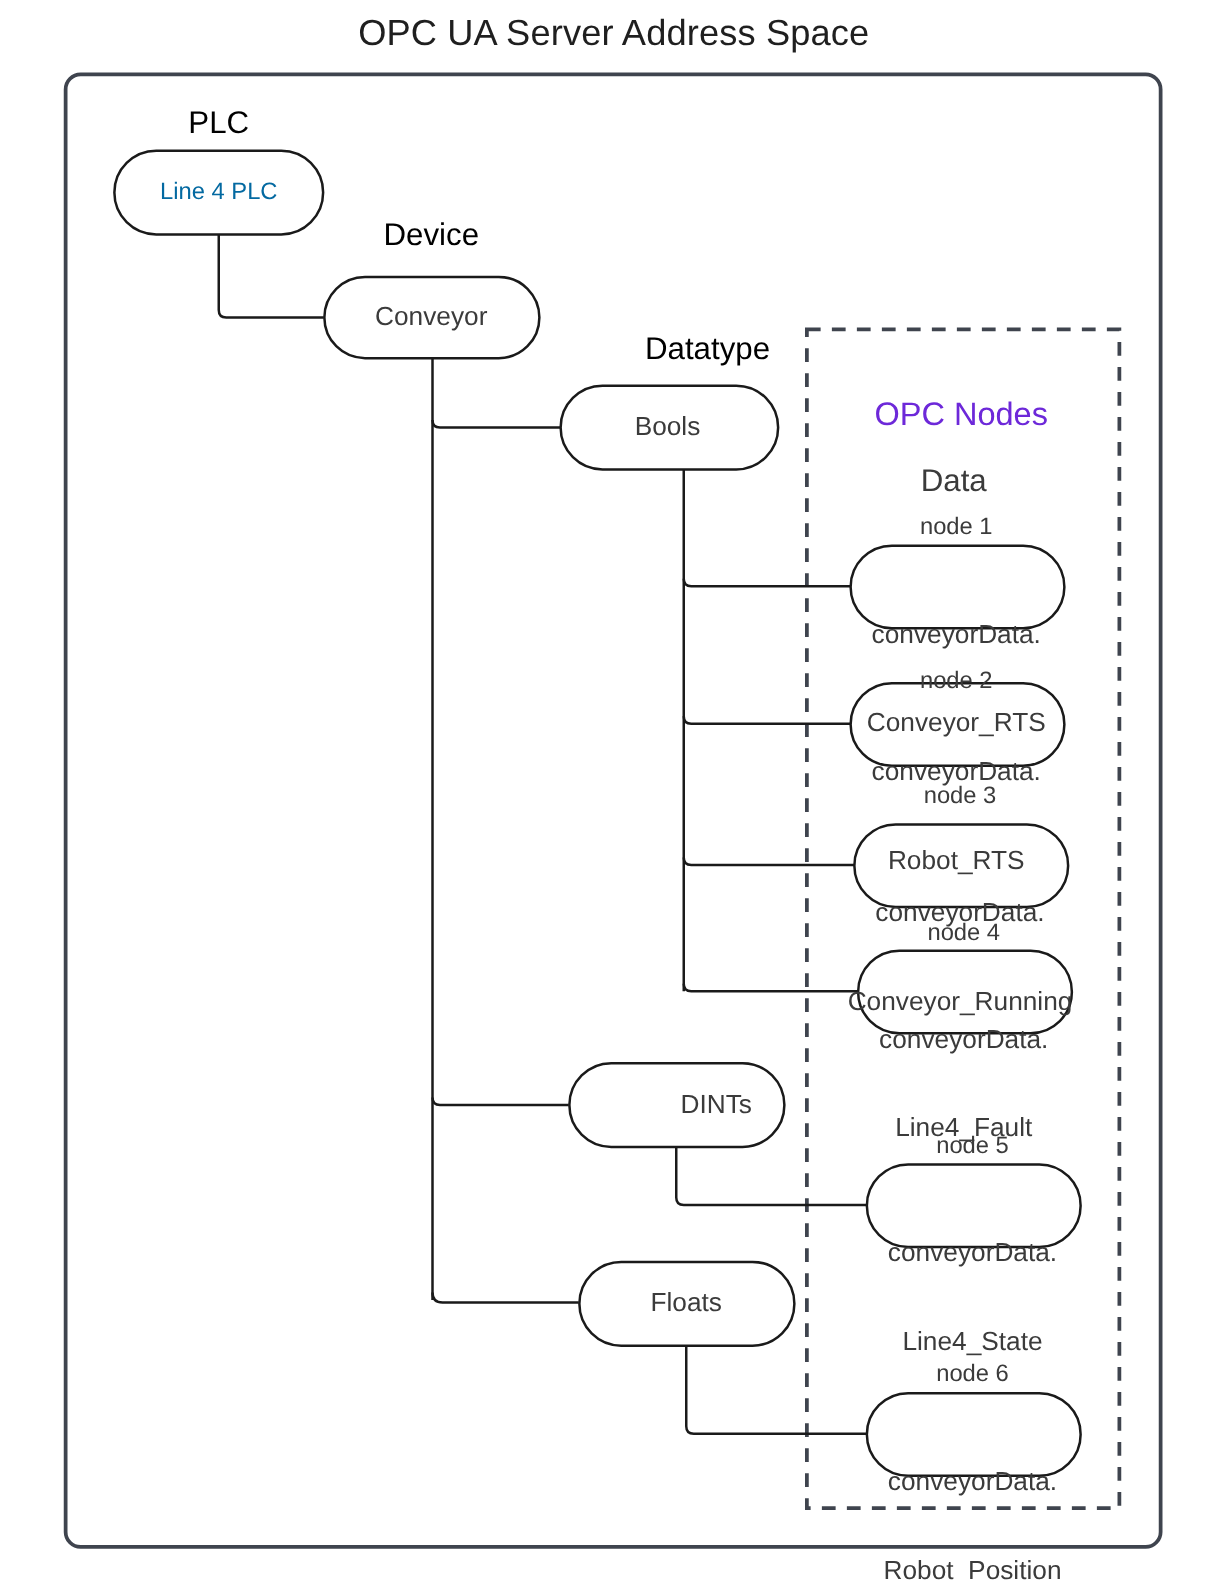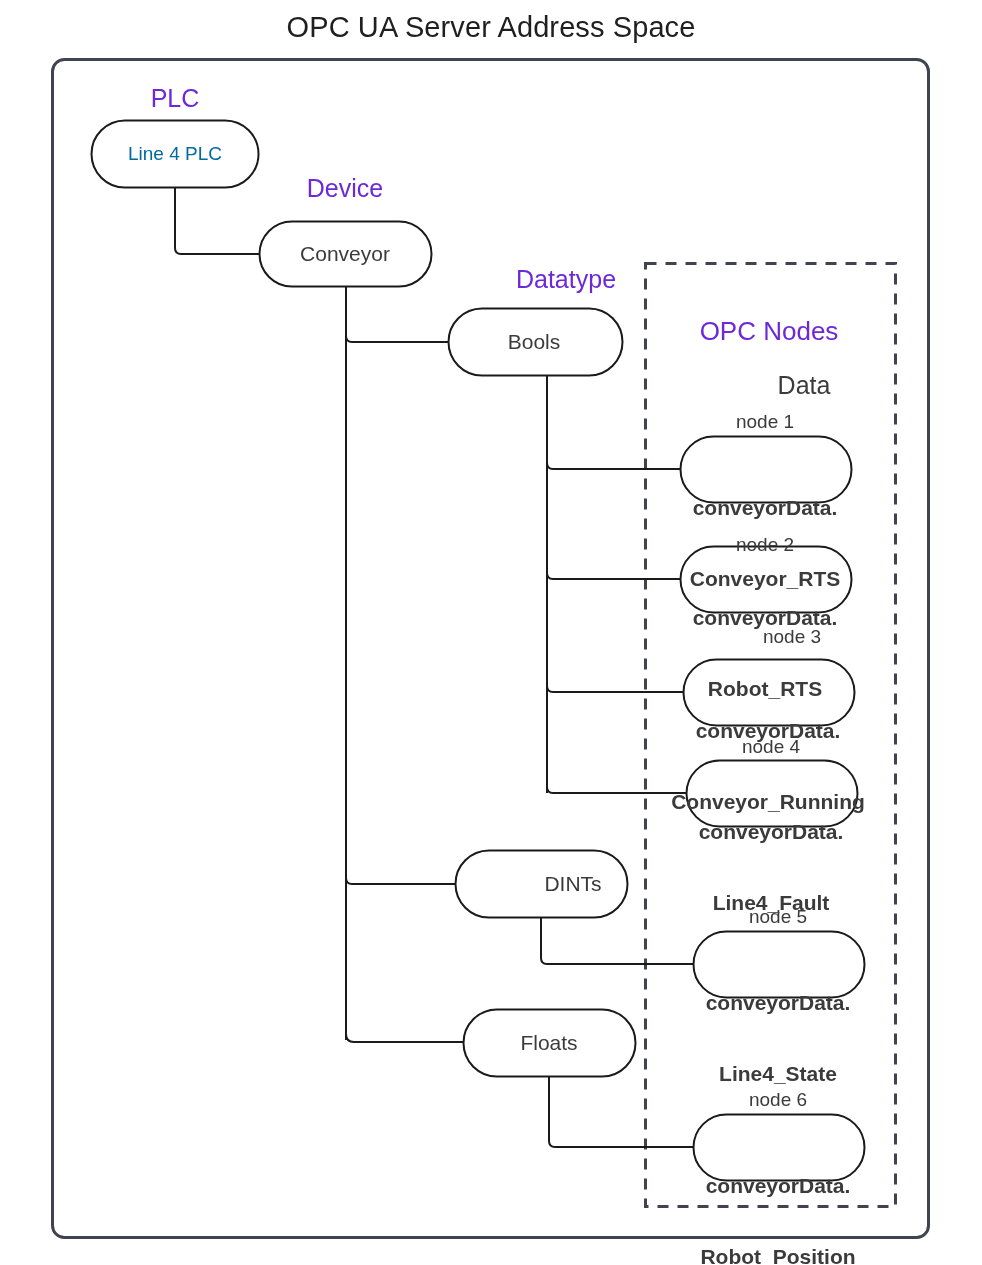--- a/index.html
+++ b/index.html
@@ -38,21 +38,21 @@
     transform: translateX(-50%);
     text-align: left;
   }
   #page-title {
     font-size: 29px;
     color: #1f1f1f;
     letter-spacing: 0.1px;
   }
   .group-label {
     font-size: 25px;
-    color: #6d28d9;
+    color: #000000;
   }
   .opc-title {
     font-size: 26px;
     font-weight: normal;
   }
   .data-label {
     font-size: 25px;
     color: #3b3b3b;
   }
   .node-caption {
@@ -66,21 +66,20 @@
   .box-label2 {
     font-size: 21px;
     color: #3b3b3b;
   }
   .nodebox-label {
     font-size: 21px;
     color: #3b3b3b;
     line-height: 1.12;
     text-align: center;
     white-space: pre;
-    font-weight: bold;
   }
 </style>
 </head>
 <body>
 
 <div id="canvas">
 
   <div class="txt center" id="page-title" style="left:491px; top:13px;">OPC UA Server Address Space</div>
 
   <svg class="layer" viewBox="0 0 982 1265">
@@ -132,31 +131,31 @@
       <rect x="693.5" y="931.5" width="171" height="66" rx="33" ry="33"></rect>
       <rect x="693.5" y="1114.5" width="171" height="66" rx="33" ry="33"></rect>
     </g>
   </svg>
 
   <div class="txt center group-label" style="left:175px; top:86px;">PLC</div>
   <div class="txt center group-label" style="left:345px; top:176px;">Device</div>
   <div class="txt center group-label" style="left:538px; top:267px;margin-left:28px;">Datatype</div>
 
   <div class="txt center opc-title" style="left:769px; top:318px; color:#6d28d9;">OPC Nodes</div>
-  <div class="txt center data-label" style="left:804px; top:373px;">Data</div>
+  <div class="txt center data-label" style="left:763px; top:373px;">Data</div>
 
   <div class="txt center box-label" style="left:175px; top:144px;">Line 4 PLC</div>
   <div class="txt center box-label2" style="left:345px; top:243px;">Conveyor</div>
   <div class="txt center box-label2" style="left:534px; top:331px;">Bools</div>
   <div class="txt center box-label2" style="left:541px; top:873px;margin-left:32px;">DINTs</div>
   <div class="txt center box-label2" style="left:549px; top:1032px;">Floats</div>
 
   <div class="txt center node-caption" style="left:765px; top:412px;">node 1</div>
   <div class="txt center node-caption" style="left:765px; top:535px;">node 2</div>
-  <div class="txt center node-caption" style="left:768px; top:627px;margin-left:24px;">node 3</div>
+  <div class="txt center node-caption" style="left:768px; top:627px;">node 3</div>
   <div class="txt center node-caption" style="left:771px; top:737px;">node 4</div>
   <div class="txt center node-caption" style="left:778px; top:907px;">node 5</div>
   <div class="txt center node-caption" style="left:778px; top:1090px;">node 6</div>
 
   <div class="txt center nodebox-label" style="left:765px; top:449px;">
     <div>conveyorData.</div>
     <div>Conveyor_RTS</div>
   </div>
 
   <div class="txt center nodebox-label" style="left:765px; top:559px;">

